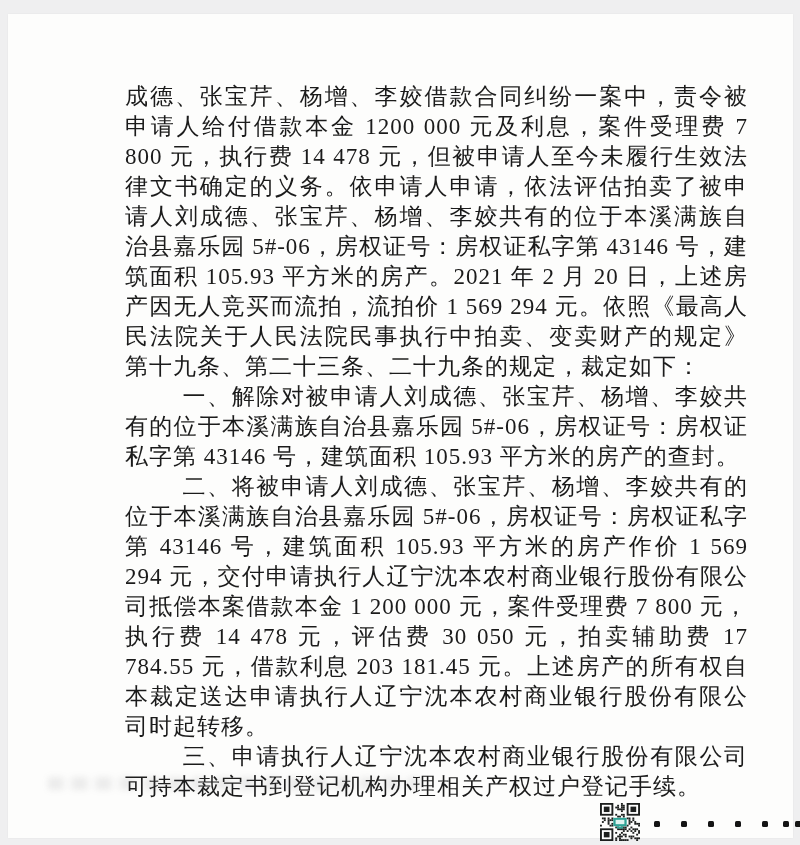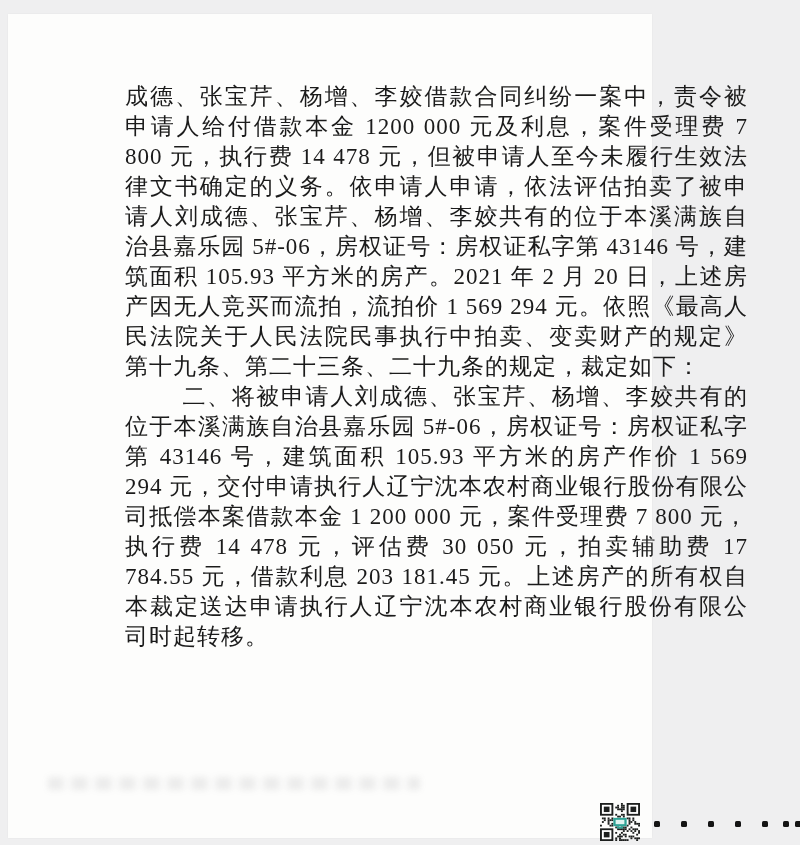--- a/index.html
+++ b/index.html
@@ -10,21 +10,21 @@
     height: 845px;
     background: #efeff0;
     font-family: "Liberation Serif", "DejaVu Serif", serif;
     overflow: hidden;
     position: relative;
   }
   .page {
     position: absolute;
     left: 8px;
     top: 14px;
-    width: 644px;
+    width: 785px;
     height: 824px;
     background: #fdfdfc;
     box-shadow: 0 0 2px rgba(0,0,0,0.05);
     text-decoration: underline;
   }
   .doc-text {
     position: absolute;
     left: 117px;
     top: 68px;
     width: 623px;
@@ -90,21 +90,23 @@
   .dot:nth-child(6) { margin-left: 15px; }
   .dot:nth-child(7) { margin-left: 6px; }
 </style>
 </head>
 <body>
 
 <div class="page">
 
   <div class="doc-text">
       <p>成德、张宝芹、杨增、李姣借款合同纠纷一案中，责令被申请人给付借款本金 1200 000 元及利息，案件受理费 7 800 元，执行费 14 478 元，但被申请人至今未履行生效法律文书确定的义务。依申请人申请，依法评估拍卖了被申请人刘成德、张宝芹、杨增、李姣共有的位于本溪满族自治县嘉乐园 5#-06，房权证号：房权证私字第 43146 号，建筑面积 105.93 平方米的房产。2021 年 2 月 20 日，上述房产因无人竞买而流拍，流拍价 1 569 294 元。依照《最高人民法院关于人民法院民事执行中拍卖、变卖财产的规定》第十九条、第二十三条、二十九条的规定，裁定如下：</p>
+      <p class="indent">一、解除对被申请人刘成德、张宝芹、杨增、李姣共有的位于本溪满族自治县嘉乐园 5#-06，房权证号：房权证私字第 43146 号，建筑面积 105.93 平方米的房产的查封。</p>
       <p class="indent">二、将被申请人刘成德、张宝芹、杨增、李姣共有的位于本溪满族自治县嘉乐园 5#-06，房权证号：房权证私字第 43146 号，建筑面积 105.93 平方米的房产作价 1 569 294 元，交付申请执行人辽宁沈本农村商业银行股份有限公司抵偿本案借款本金 1 200 000 元，案件受理费 7 800 元，执行费 14 478 元，评估费 30 050 元，拍卖辅助费 17 784.55 元，借款利息 203 181.45 元。上述房产的所有权自本裁定送达申请执行人辽宁沈本农村商业银行股份有限公司时起转移。</p>
+      <p class="indent">三、申请执行人辽宁沈本农村商业银行股份有限公司可持本裁定书到登记机构办理相关产权过户登记手续。</p>
     </div>
 
   <div class="bleed"></div>
 
   <div class="footer-row">
     <svg class="qr" viewBox="0 0 21 21" preserveAspectRatio="none" id="qr-svg">
         <rect x="11" y="0" width="1" height="1" fill="#1d1f1e"></rect>
         <rect x="9" y="1" width="1" height="1" fill="#1d1f1e"></rect>
         <rect x="11" y="1" width="1" height="1" fill="#1d1f1e"></rect>
         <rect x="12" y="1" width="1" height="1" fill="#1d1f1e"></rect>

